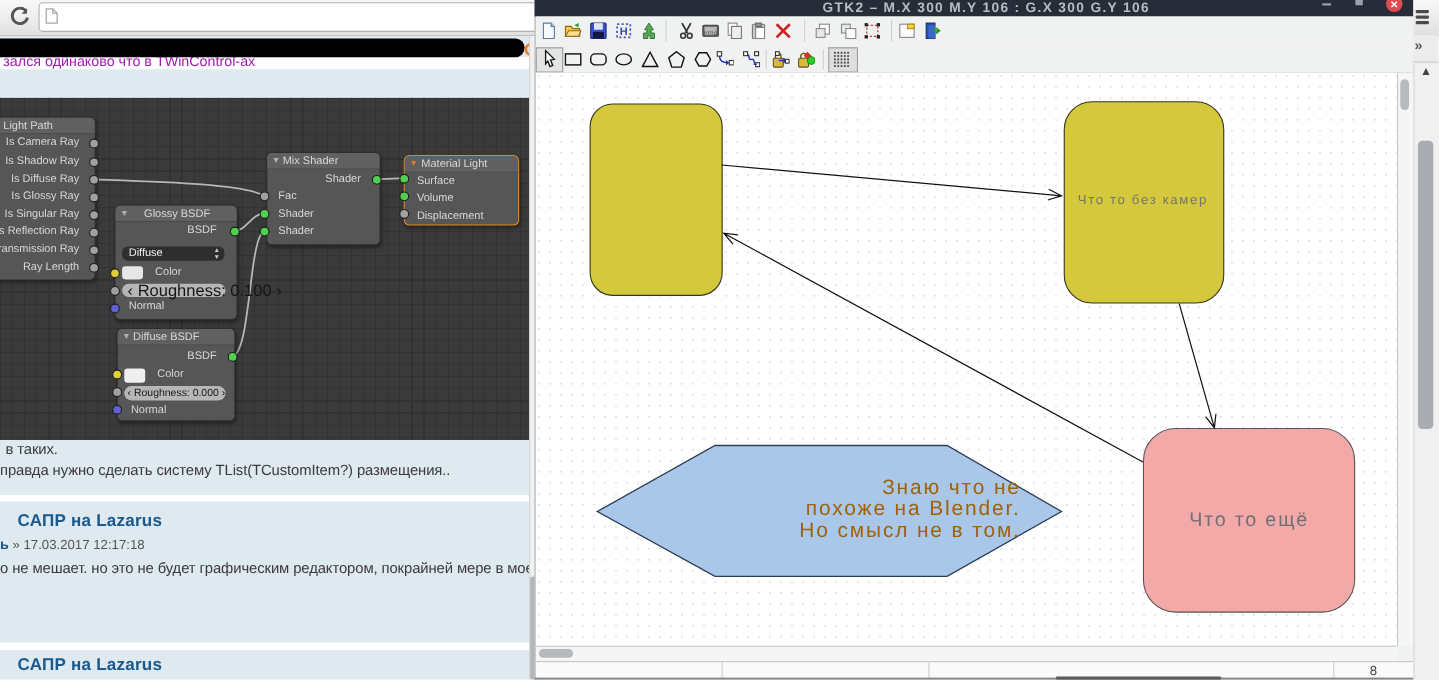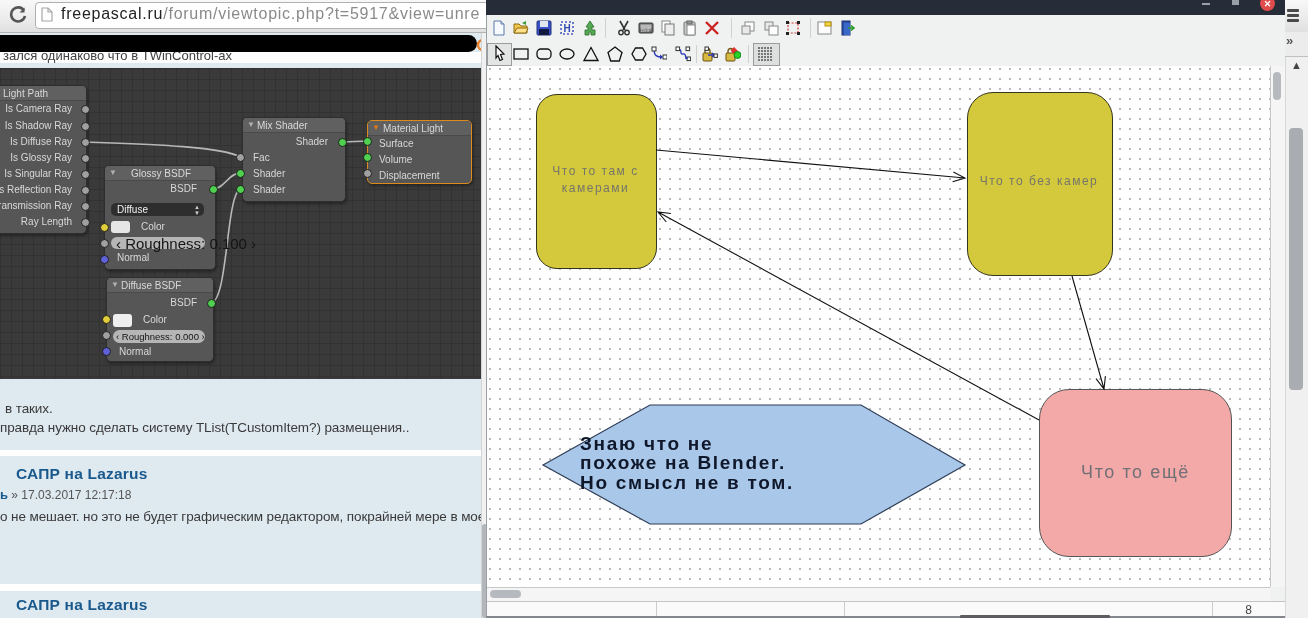--- a/index.html
+++ b/index.html
@@ -8,25 +8,25 @@
 
 
 #btoolbar{left:0;top:0;width:1308px;height:32px;background:linear-gradient(#f8f8f8,#e9e9e9 70%,#e0e0e0);border-bottom:1px solid #b4b4b4;}
 #urlbar{left:35px;top:2px;width:1240px;height:25px;background:#fff;border:1px solid #b0b0b0;border-radius:4px;}
 #urltext{left:61px;top:5px;font-size:16px;letter-spacing:0.75px;color:#222;white-space:nowrap;}
 #urltext .g{color:#8a8a8a;}
 
 
 #bcontent{left:0;top:33px;width:487px;height:585px;background:#dfe9f0;}
 #blackbar{left:0;top:35px;width:477px;height:17px;background:#000;border-radius:0 9px 9px 0;}
-#cutline{left:3px;top:48px;font-size:13px;color:#404040;white-space:nowrap;text-align:center;}
+#cutline{left:3px;top:48px;font-size:13px;color:#a21caf;white-space:nowrap;text-align:center;}
 #whiteband1{left:0;top:52px;width:481px;height:11px;background:#fdfdfd;}
 
 
-#nodeimg{left:0;top:68px;width:523px;height:311px;background:#3a3a3a;overflow:hidden;
+#nodeimg{left:0;top:89px;width:523px;height:311px;background:#3a3a3a;overflow:hidden;
  background-image:repeating-linear-gradient(to right,#323232 0 1px,transparent 1px 11px),repeating-linear-gradient(to bottom,#323232 0 1px,transparent 1px 11px);}
 
 
 .ftext{font-size:13.5px;color:#3a3a3a;white-space:nowrap;letter-spacing:-0.1px;}
 .flink{font-size:15.5px;font-weight:bold;color:#19598c;white-space:nowrap;letter-spacing:0.2px;margin-left:16px;}
 #whiteband2{left:0;top:450px;width:481px;height:6px;background:#fff;}
 #whiteband3{left:0;top:584px;width:481px;height:7px;background:#fff;}
 
 
 #lscroll{left:481px;top:33px;width:6px;height:585px;background:#f1f1f1;border-left:1px solid #d4d4d4;}
@@ -69,21 +69,21 @@
 #snum{left:1220px;top:603px;width:32px;font-size:12px;color:#444;text-align:right;}
 #gbottom{left:486px;top:616px;width:799px;height:2px;background:#84878b;}
 
 
 .dshape{position:absolute;border:1px solid #3a3a3a;}
 #y1{left:536px;top:94px;width:119px;height:173px;border-radius:21px;background:#d4c93c;border-color:#35351f;}
 #y2{left:967px;top:92px;width:144px;height:182px;border-radius:26px;background:#d4c93c;border-color:#35351f;}
 #pk{left:1039px;top:389px;width:191px;height:166px;border-radius:30px;background:#f4a9a9;border-color:#555;}
 .dtext{position:absolute;color:#75756a;font-size:12px;text-align:center;letter-spacing:1.5px;line-height:17px;}
 #pktext{color:#707076;font-size:18px;letter-spacing:1.6px;line-height:20px;}
-#hextext{position:absolute;left:580px;top:433.5px;width:348px;text-align:left;font-size:19px;font-weight:bold;color:#0f172a;line-height:19.5px;letter-spacing:1.7px;}
+#hextext{position:absolute;left:580px;top:433.5px;width:348px;text-align:right;font-size:19px;font-weight:normal;color:#a16207;line-height:19.5px;letter-spacing:1.7px;}
 
 
 .bnode{position:absolute;background:#565656;border:1px solid #2e2e2e;border-radius:5px;box-shadow:1px 2px 3px rgba(0,0,0,0.35);}
 .bhead{position:absolute;left:0;right:0;top:0;height:14px;background:#606060;border-radius:4px 4px 0 0;border-bottom:1px solid #4a4a4a;}
 .btxt{position:absolute;font-size:10px;color:#d8d8d8;white-space:nowrap;line-height:12px;}
 .btri{position:absolute;font-size:8px;color:#b0b0b0;line-height:8px;}
 .sock{position:absolute;width:7px;height:7px;border-radius:50%;border:1px solid #1e1e1e;}
 .sgray{background:#a0a0a0;}.sgreen{background:#4fd14f;}.syel{background:#e0cf3a;}.sblu{background:#6060d8;}
 .bwire{position:absolute;left:0;top:0;}
 </style></head>
@@ -93,21 +93,20 @@
   <div class="abs" id="btoolbar"></div>
   <div class="abs" id="urlbar"></div>
   <svg class="abs" style="left:8px;top:6px" width="20" height="20" viewBox="0 0 20 20">
     <path d="M16 4.5 A7 7 0 1 0 17 10" fill="none" stroke="#555" stroke-width="2.6"></path>
     <path d="M16.5 1.5 L16.5 6.5 L11.5 6.5 Z" fill="#555"></path>
   </svg>
   <svg class="abs" style="left:41px;top:7px" width="12" height="15" viewBox="0 0 12 15">
     <path d="M1 1 H7 L11 5 V14 H1 Z" fill="#fdfdfd" stroke="#a8a8a8" stroke-width="1.2"></path>
     <path d="M7 1 L7 5 L11 5" fill="none" stroke="#a8a8a8" stroke-width="1.2"></path>
   </svg>
-  <div class="abs" id="urltext">freepascal.ru<span class="g">/forum/viewtopic.php?t=5917&amp;view=unre</span></div>
 
   <div class="abs" id="bcontent"></div>
   <div class="abs" id="whiteband1"></div>
   <div class="abs" id="cutline">зался одинаково что в TWinControl-ах</div>
   <div class="abs" id="blackbar"></div>
   <svg class="abs" style="left:476px;top:38px" width="14" height="14" viewBox="0 0 14 14">
     <circle cx="7" cy="7" r="5" fill="none" stroke="#e8802c" stroke-width="2.4"></circle>
   </svg>
 
   <div class="abs" id="nodeimg">
@@ -208,20 +207,21 @@
   <div class="abs" style="left:0px;top:487px;font-size:12px;color:#555;white-space:nowrap;"><b style="color:#19598c;font-size:13px;">ь</b> » 17.03.2017 12:17:18</div>
   <div class="abs ftext" style="left:0px;top:509px;">о не мешает. но это не будет графическим редактором, покрайней мере в моем</div>
   <div class="abs" id="whiteband3"></div>
   <div class="abs flink" style="left:0px;top:596px;">САПР на Lazarus</div>
 
   <div class="abs" id="lscroll"></div>
   <div class="abs" id="lthumb"></div>
 
   <div class="abs" id="gtk"></div>
   <div class="abs" id="gtitle"></div>
+  <div class="abs" id="gtitletext">GTK2 – M.X 300 M.Y 106 : G.X 300 G.Y 106</div>
   <div class="abs" id="gmin"></div>
   <div class="abs" id="gmax"></div>
   <div class="abs" id="gclose">✕</div>
   <div class="abs" id="gtb1"></div>
   <div class="abs" id="gtb2"></div>
   <div id="icons1">
     <svg class="tico" style="left:491px" viewBox="0 0 16 16">
         <path d="M3 1 H10 L13 4 V15 H3 Z" fill="#f6faff" stroke="#5a7aa8" stroke-width="1"></path>
         <path d="M10 1 L10 4 L13 4" fill="#cfe0f2" stroke="#5a7aa8" stroke-width="1"></path>
       </svg>
@@ -371,21 +371,20 @@
           <circle cx="8" cy="14" r="1"></circle>
           <circle cx="11" cy="14" r="1"></circle>
           <circle cx="14" cy="14" r="1"></circle>
         </g>
       </svg>
   </div>
   <div class="abs" id="gcanvas"></div>
   <div class="abs dshape" id="y1"></div>
   <div class="abs dshape" id="y2"></div>
   <div class="abs dshape" id="pk"></div>
-  <div class="abs dtext" style="left:536px;top:162.5px;width:119px;">Что то там с<br>камерами</div>
   <div class="abs dtext" style="left:967px;top:173px;width:144px;">Что то без камер</div>
   <div class="abs dtext" id="pktext" style="left:1039px;top:462px;width:193px;">Что то ещё</div>
   <svg class="abs" style="left:487px;top:66px" width="783" height="521" viewBox="487 66 783 521">
     <polygon points="543,465 650,405 861,405 965,465 861,524 650,524" fill="#a9c7e9" stroke="#2e3c55" stroke-width="1.2"></polygon>
     <path d="M656,150 L965,178 M952.6,181.8 L965,178 L953.4,172.1" fill="none" stroke="#111" stroke-width="1.1"></path>
     <path d="M1039,420 L658,212 M670.9,213.5 L658,212 L666.3,222.0" fill="none" stroke="#111" stroke-width="1.1"></path>
     <path d="M1072,276 L1104,389 M1096,378.7 L1104,389 L1105.4,376.1" fill="none" stroke="#111" stroke-width="1.1"></path>
   </svg>
   <div id="hextext">Знаю что не<br>похоже на Blender.<br>Но смысл не в том.</div>
   <div class="abs" id="gvscroll"></div>

